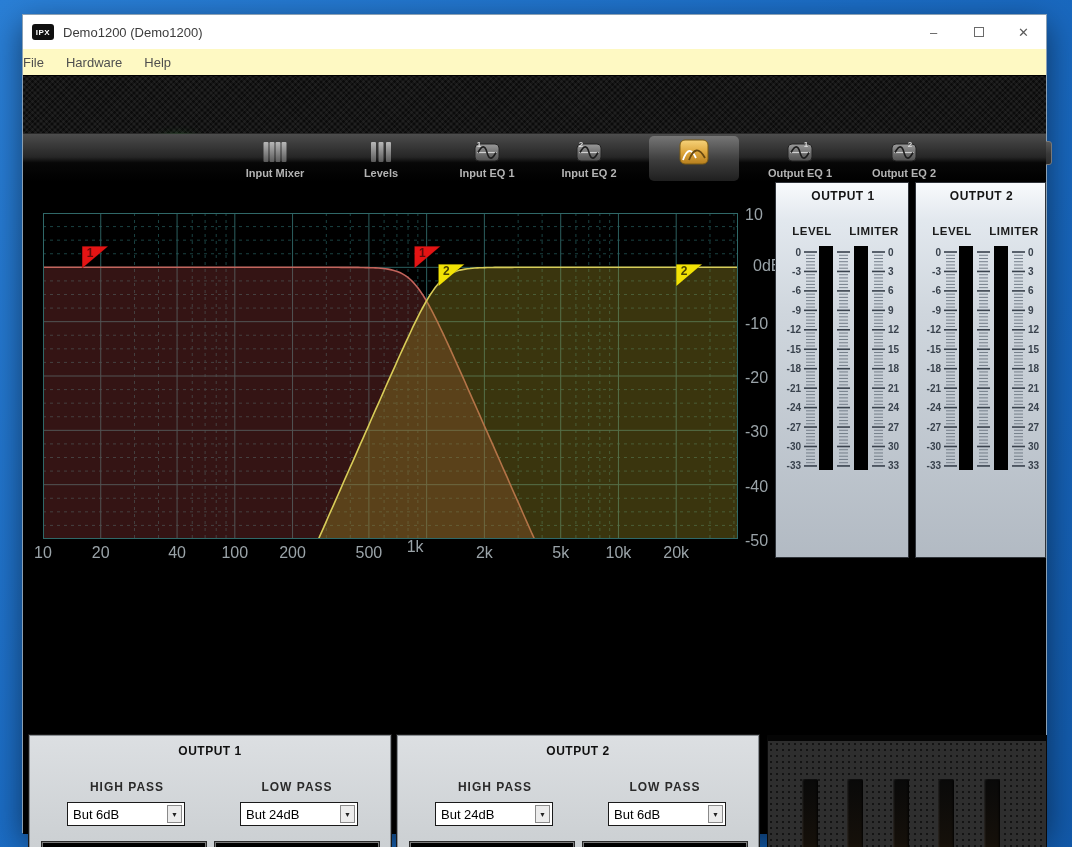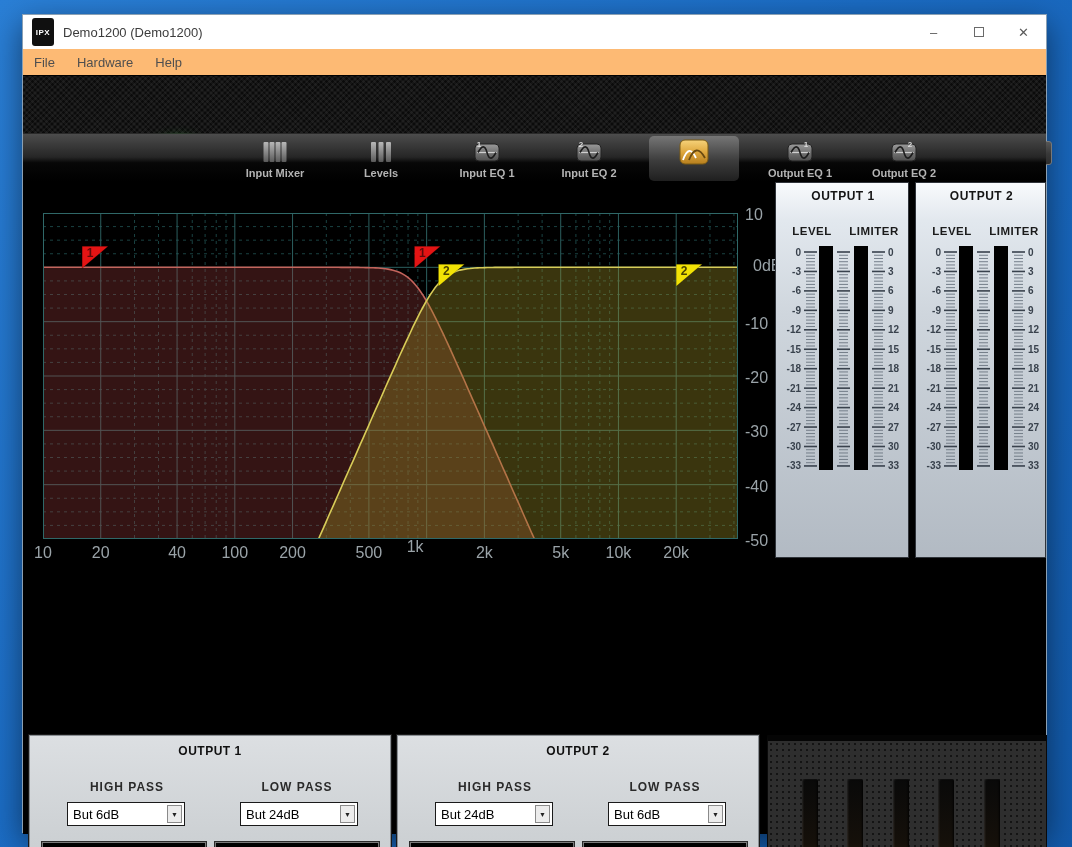--- a/index.html
+++ b/index.html
@@ -3,28 +3,28 @@
 <meta charset="utf-8">
 <style>
   * { margin:0; padding:0; box-sizing:border-box; }
   html,body { width:1072px; height:847px; overflow:hidden; font-family:"Liberation Sans",sans-serif; }
   .desktop { position:absolute; inset:0; width:1072px; height:847px;
     background:linear-gradient(135deg,#2a7fd6 0%,#1b6cc4 45%,#1259a9 100%); }
   .window { position:absolute; left:22px; top:14px; width:1025px; height:819px;
     background:#000; border:1px solid #8aa0b4; box-shadow:0 10px 30px rgba(0,0,0,.5); }
   
   .titlebar { position:absolute; left:0; top:0; width:100%; height:34px; background:#fff; display:flex; align-items:center; }
-  .appicon { width:22px; height:28px; margin-left:9px; background:#101010; border-radius:3px; color:#fff;
+  .appicon { width:22px; height:16px; margin-left:9px; background:#101010; border-radius:3px; color:#fff;
     font-size:8px; font-weight:bold; display:flex; align-items:center; justify-content:center; letter-spacing:.5px; }
   .apptitle { margin-left:9px; font-size:13px; color:#3c3c3c; }
   .winbtns { position:absolute; right:0; top:0; height:34px; display:flex; }
   .winbtn { width:45px; height:34px; display:flex; align-items:center; justify-content:center; color:#5a5a5a; font-size:13px; }
   .maxglyph { width:10px; height:10px; border:1px solid #6a6a6a; display:block; }
   
-  .menubar { position:absolute; left:0; top:34px; width:100%; height:26px; background:#fdba74; display:flex; align-items:center; padding-left:11px; }
+  .menubar { position:absolute; left:0; top:34px; width:100%; height:26px; background:#fef9c3; display:flex; align-items:center; }
   .menuitem { font-size:13px; color:#4f4f4f; margin-right:22px; }
   
   .toolbar { position:absolute; left:0; top:60px; width:100%; height:59px;
     background:#161616;
     background-image:repeating-linear-gradient(45deg,rgba(255,255,255,.045) 0 2px,transparent 2px 4px),
                      repeating-linear-gradient(-45deg,rgba(0,0,0,.5) 0 2px,transparent 2px 4px);
     border-top:1px solid #000; border-bottom:1px solid #2a2a2a; }
   .global-btn { position:absolute; left:6px; top:5px; width:92px; height:47px;
     clip-path:polygon(0 50%,20% 2%,100% 2%,100% 98%,20% 98%);
     background:linear-gradient(180deg,#fdfdfd 0%,#dfe1e3 45%,#b9bdc1 100%);

